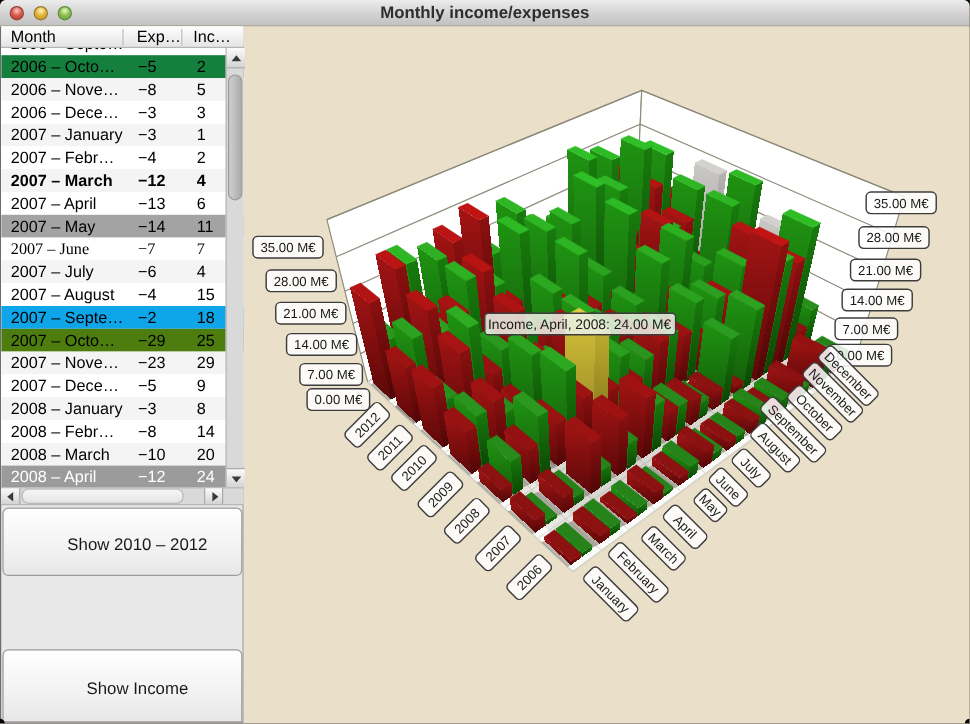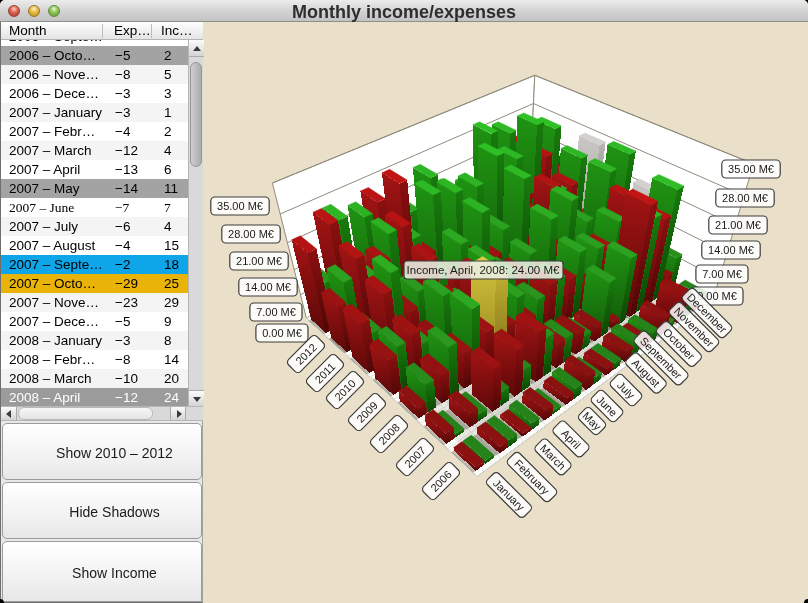--- a/index.html
+++ b/index.html
@@ -1,21 +1,21 @@
 <!DOCTYPE html>
 <html><head><meta charset="utf-8"><style>
 *{margin:0;padding:0;box-sizing:border-box;}
 html,body{width:808px;height:603px;overflow:hidden;font-family:"Liberation Sans",sans-serif;background:#000;}
 .win{position:absolute;left:0;top:0;width:808px;height:603px;border-radius:5px 5px 0 0;overflow:hidden;background:#eae0c9;}
 .titlebar{position:absolute;left:0;top:0;width:808px;height:22px;background:linear-gradient(#ececec,#d2d2d2 55%,#c2c2c2);border-bottom:1px solid #8e8e8e;border-radius:5px 5px 0 0;}
 .tl{position:absolute;top:5px;width:12px;height:12px;border-radius:50%;}
 .tl.r{left:8px;background:radial-gradient(circle at 50% 30%,#f7b8b0 8%,#da5e52 45%,#b33a2f 90%);border:0.5px solid #9a3d32;}
 .tl.y{left:28px;background:radial-gradient(circle at 50% 30%,#fbe9b0 8%,#e5b735 45%,#c0922a 90%);border:0.5px solid #99762a;}
 .tl.g{left:48px;background:radial-gradient(circle at 50% 30%,#d4f0b4 8%,#8fc156 45%,#6a9c3c 90%);border:0.5px solid #5e8c38;}
-.title{position:absolute;top:2px;left:0;width:808px;text-align:center;font-size:18px;font-weight:bold;color:#2e2e2e;}
+.title{position:absolute;top:2px;left:0;width:808px;text-align:center;font-size:14px;font-weight:bold;color:#2e2e2e;}
 .panel{position:absolute;left:0;top:22px;width:203px;height:581px;background:#e8e8e8;border-left:1px solid #6e6e6e;border-right:1px solid #a2a2a2;border-bottom:1px solid #6e6e6e;}
 .thead{position:absolute;left:0;top:0;width:202px;height:18px;background:linear-gradient(#ffffff,#e4e4e4);border-bottom:1px solid #b4b4b4;font-size:13.5px;color:#000;}
 .thead span{position:absolute;top:1px;}
 .tbody{position:absolute;left:0;top:18px;width:202px;height:366px;background:#fff;overflow:hidden;}
 .trow{position:relative;width:202px;height:19px;font-size:13.5px;color:#000;}
 .trow span{position:absolute;top:2px;white-space:nowrap;}
 .c1{left:8px;}.c2{left:114px;}.c3{left:163px;}
 .trow.sel{background:#9b9b9b;height:18px;color:#fff;}
 .vsb{position:absolute;left:187px;top:18px;width:15px;height:366px;background:#d9d9d9;border-left:1px solid #b6b6b6;}
 .vsb .up{position:absolute;top:0;left:0;width:15px;height:17px;background:linear-gradient(#fbfbfb,#d4d4d4);border-bottom:1px solid #aaa;}
@@ -916,21 +916,21 @@
         <span style="left:8px;">Month</span>
         <span style="left:113px;">Exp…</span>
         <span style="left:160px;">Inc…</span>
         <i style="position:absolute;left:101px;top:2px;width:1px;height:14px;background:#bdbdbd;"></i>
         <i style="position:absolute;left:150px;top:2px;width:1px;height:14px;background:#bdbdbd;"></i>
       </div>
 <div class="tbody">
 <div class="trow" style="height:6px;background:#fff;overflow:hidden;">
           <span class="c1" style="margin-top:-13px;">2006 – Septe…</span>
         </div>
-<div class="trow" style="background:#a3a3a3;">
+<div class="trow" style="background:#15803d;">
           <span class="c1">2006 – Octo…</span>
           <span class="c2">−5</span>
           <span class="c3">2</span>
         </div>
 <div class="trow" style="background:#f4f4f4;">
           <span class="c1">2006 – Nove…</span>
           <span class="c2">−8</span>
           <span class="c3">5</span>
         </div>
 <div class="trow" style="background:#ffffff;">
@@ -941,21 +941,21 @@
 <div class="trow" style="background:#f4f4f4;">
           <span class="c1">2007 – January</span>
           <span class="c2">−3</span>
           <span class="c3">1</span>
         </div>
 <div class="trow" style="background:#ffffff;">
           <span class="c1">2007 – Febr…</span>
           <span class="c2">−4</span>
           <span class="c3">2</span>
         </div>
-<div class="trow" style="background:#f4f4f4;">
+<div class="trow" style="background:#f4f4f4;font-weight:bold;">
           <span class="c1">2007 – March</span>
           <span class="c2">−12</span>
           <span class="c3">4</span>
         </div>
 <div class="trow" style="background:#ffffff;">
           <span class="c1">2007 – April</span>
           <span class="c2">−13</span>
           <span class="c3">6</span>
         </div>
 <div class="trow" style="background:#a3a3a3;">
@@ -976,21 +976,21 @@
 <div class="trow" style="background:#ffffff;">
           <span class="c1">2007 – August</span>
           <span class="c2">−4</span>
           <span class="c3">15</span>
         </div>
 <div class="trow" style="background:#0ea5e9;">
           <span class="c1">2007 – Septe…</span>
           <span class="c2">−2</span>
           <span class="c3">18</span>
         </div>
-<div class="trow" style="background:#eab308;">
+<div class="trow" style="background:#4d7c0f;">
           <span class="c1">2007 – Octo…</span>
           <span class="c2">−29</span>
           <span class="c3">25</span>
         </div>
 <div class="trow" style="background:#f4f4f4;">
           <span class="c1">2007 – Nove…</span>
           <span class="c2">−23</span>
           <span class="c3">29</span>
         </div>
 <div class="trow" style="background:#ffffff;">
@@ -1032,22 +1032,19 @@
         <div class="lt">
           <i class="arr" style="left:5px;top:3px;border-top:4px solid transparent;border-bottom:4px solid transparent;border-right:5px solid #3a3a3a;"></i>
         </div>
         <div class="hth"></div>
         <div class="rt">
           <i class="arr" style="left:6px;top:3px;border-top:4px solid transparent;border-bottom:4px solid transparent;border-left:5px solid #3a3a3a;"></i>
         </div>
       </div>
 <div class="btn" style="top:401px;">
         <div style="margin-top:21px;">Show 2010 – 2012</div>
-      </div>
-<div class="btn" style="top:460px;">
-        <div style="margin-top:21px;">Hide Shadows</div>
       </div>
 <div class="btn" style="top:519px;height:61px;border-radius:5px 5px 0 0;">
         <div style="margin-top:23px;">Show Income</div>
       </div>
 </div>
 <div style="position:absolute;left:0;top:599px;width:4px;height:4px;background:#000;border-radius:0 4px 0 0;"></div>
     <div style="position:absolute;left:804px;top:599px;width:4px;height:4px;background:#000;border-radius:4px 0 0 0;"></div>
   </div>
 </body></html>

